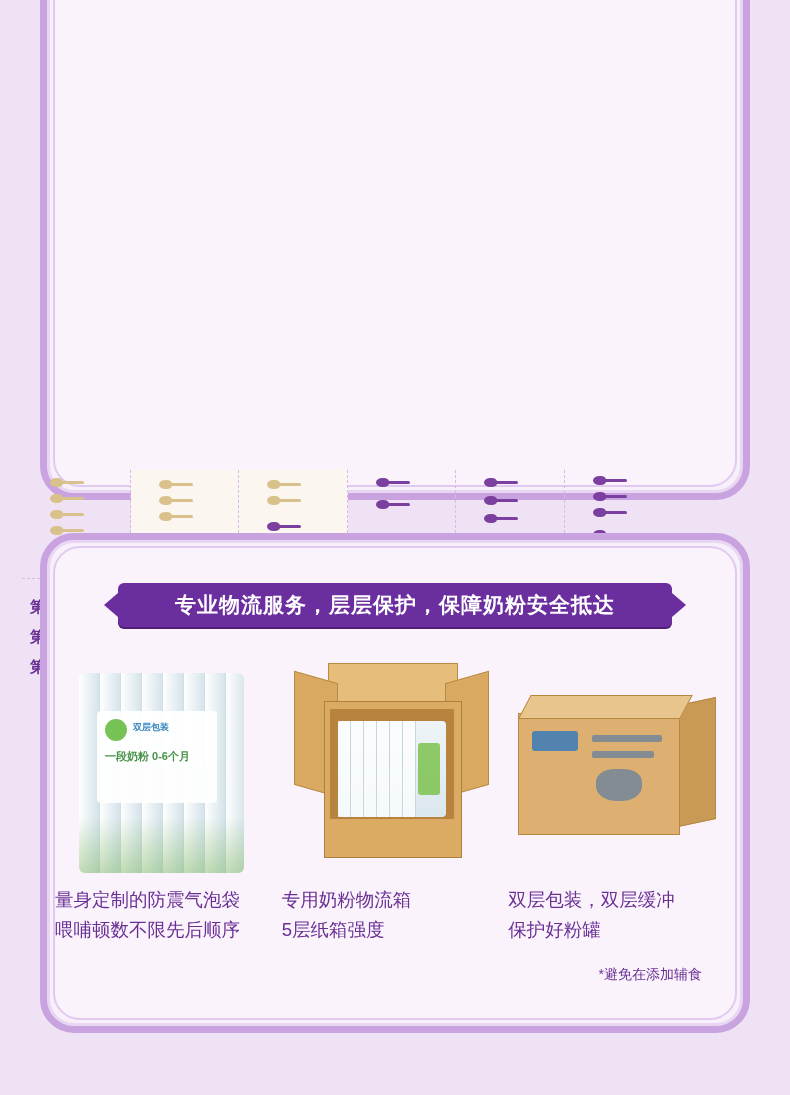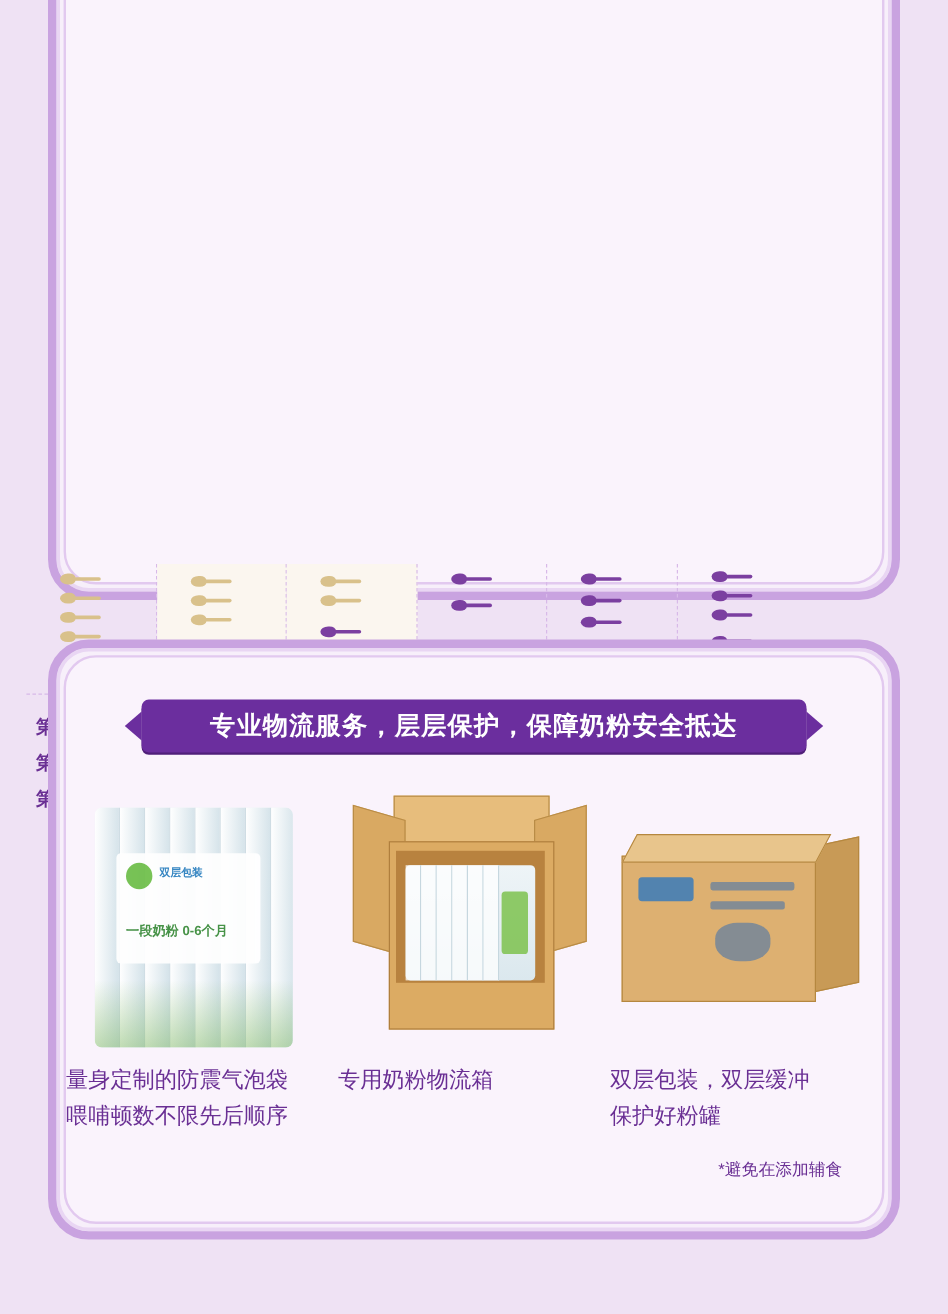--- a/index.html
+++ b/index.html
@@ -224,21 +224,20 @@
     font-size: 9px;
     font-weight: bold;
   }
   .bubblebag .label .txt2 {
     position: absolute;
     left: 8px; top: 38px;
     color: #3b8c3b;
     font-size: 11px;
     font-weight: bold;
     line-height: 14px;
-    margin-top: 20px;
   }
   .bubblebag .grass {
     position: absolute;
     left: 0; right: 0; bottom: 0;
     height: 56px;
     background: linear-gradient(180deg, rgba(255,255,255,0), rgba(120,180,90,.45));
   }
 
   
   .carton-open {
@@ -553,20 +552,21 @@
   </div>
 </div>
 
 <div class="captions">
   <div class="caption-cell">
     <div>量身定制的防震气泡袋</div>
     <div>喂哺顿数不限先后顺序</div>
   </div>
   <div class="caption-cell">
     <div>专用奶粉物流箱</div>
+    <div>5层纸箱强度</div>
   </div>
   <div class="caption-cell">
     <div>双层包装，双层缓冲</div>
     <div>保护好粉罐</div>
   </div>
 </div>
 
 <div class="footnote">*避免在添加辅食</div>
 
 </body></html>

